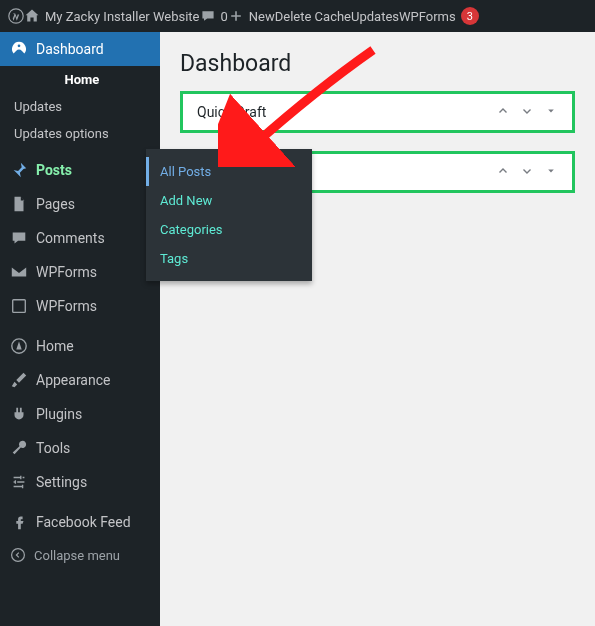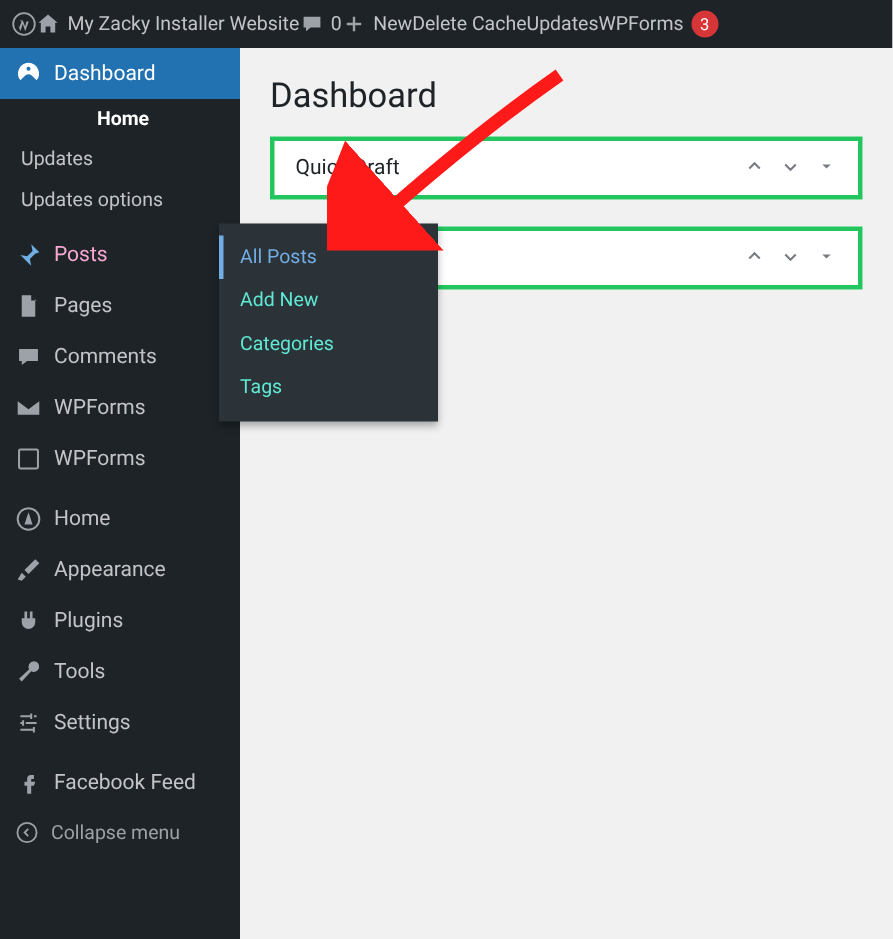--- a/index.html
+++ b/index.html
@@ -11,31 +11,31 @@
 .adminbar svg { width: 16px; height: 16px; fill: #9ca2a7; }
 .badge { background: #d63638; color: #fff; border-radius: 9px; min-width: 18px; height: 18px; display: inline-flex; align-items: center; justify-content: center; font-size: 11px; padding: 0 5px; }
 
 
 .sidebar { position: absolute; top: 32px; left: 0; width: 160px; bottom: 0; background: #1d2327; color: #c3c4c7; }
 .menu-item { display: flex; align-items: center; padding: 8px 10px; gap: 8px; cursor: pointer; font-size: 14px; }
 .menu-item svg { width: 18px; height: 18px; fill: #9ca2a7; flex-shrink: 0; }
 .menu-item.current { background: #2271b1; color: #fff; position: relative; }
 .menu-item.current svg { fill: #fff; }
 .menu-item.current::after { content: ""; position: absolute; right: -8px; top: 50%; transform: translateY(-50%); border: 8px solid transparent; border-right-color: #f1f1f1; }
-.menu-item.open-color { color: #f9a8d4; }
+.menu-item.open-color { color: #86efac; font-weight: bold; }
 .menu-item.open-color svg { fill: #72aee6; }
 .submenu { background: #1d2327; }
 .submenu .sub-item { padding: 6px 10px 6px 14px; font-size: 13px; cursor: pointer; }
 .submenu .sub-item.selected { color: #fff; font-weight: 700; text-align: center; }
 .separator { height: 6px; }
 .collapse { display: flex; align-items: center; gap: 8px; padding: 8px 10px; font-size: 13px; color: #9ca2a7; cursor: pointer; }
 .collapse svg { width: 16px; height: 16px; fill: #9ca2a7; }
 
 
-.flyout { position: absolute; top: 149px; left: 146px; width: 146px; background: #2c3338; box-shadow: 0 3px 5px rgba(0,0,0,.3); padding: 8px 0; z-index: 10; }
+.flyout { position: absolute; top: 149px; left: 146px; width: 166px; background: #2c3338; box-shadow: 0 3px 5px rgba(0,0,0,.3); padding: 8px 0; z-index: 10; }
 .flyout .fitem { padding: 7px 14px; color: #5eead4; font-size: 13px; cursor: pointer; }
 .flyout .fitem.active { color: #72aee6; border-left: 3px solid #72aee6; padding-left: 11px; }
 
 
 .main { position: absolute; top: 32px; left: 160px; right: 0; bottom: 0; padding: 18px 20px; background: #f1f1f1; }
 .main h1 { font-size: 23px; font-weight: 400; color: #1d2327; margin-bottom: 14px; }
 .panel { background: #fff; border: 3px solid #22c55e; margin-bottom: 18px; display: flex; align-items: flex-start; justify-content: space-between; padding: 10px 14px; font-size: 14px; color: #1d2327; }
 .panel-controls { display: flex; gap: 10px; align-items: center; color: #787c82; }
 .panel-controls svg { width: 14px; height: 14px; fill: #787c82; cursor: pointer; }
 

